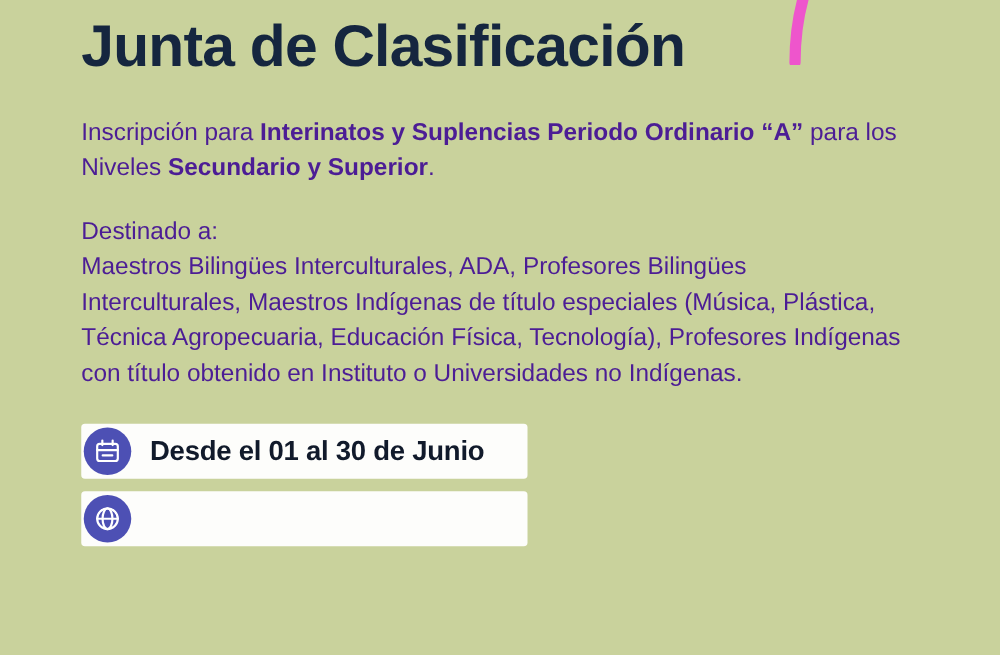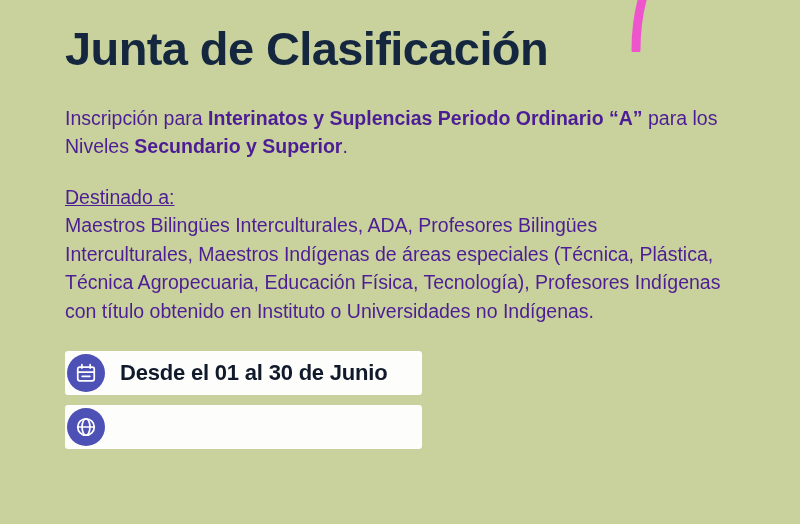--- a/index.html
+++ b/index.html
@@ -27,21 +27,21 @@
     top: -118px;
     right: -60px;
     width: 230px;
     height: 170px;
     pointer-events: none;
   }
 
   #content {
     position: absolute;
     left: 65px;
-    top: 12px;
+    top: 0;
     width: 700px;
   }
 
   .title-block {
     padding-top: 13px;
   }
   .title-line-1 {
     font-size: 47px;
     font-weight: bold;
     color: #15263f;
@@ -66,21 +66,21 @@
     max-width: 660px;
   }
   .para-inscripcion {
     margin-top: 31px;
   }
   .para-inscripcion b { font-weight: bold; }
 
   .para-destinado {
     margin-top: 22px;
   }
-  .destinado-label { display: block; text-decoration: underline; }
+  .destinado-label { display: block; }
   .destinado-body  { display: block; }
 
   
   .pills {
     margin-top: 26px;
   }
   .pill {
     position: relative;
     display: flex;
     align-items: center;
@@ -133,21 +133,21 @@
     <div class="title-block">
       <div class="title-line-1">Junta de Clasificación</div>
     </div>
 
     <div class="para para-inscripcion">
       <span>Inscripción para </span><b>Interinatos y Suplencias Periodo Ordinario “A”</b><span> para los Niveles </span><b>Secundario y Superior</b><span>.</span>
     </div>
 
     <div class="para para-destinado">
       <span class="destinado-label">Destinado a:</span>
-      <span class="destinado-body">Maestros Bilingües Interculturales, ADA, Profesores Bilingües Interculturales, Maestros Indígenas de áreas especiales (Técnica, Plástica, Técnica Agropecuaria, Educación Física, Tecnología), Profesores Indígenas con título obtenido en Instituto o Universidades no Indígenas.</span>
+      <span class="destinado-body">Maestros Bilingües Interculturales, ADA, Profesores Bilingües Interculturales, Maestros Indígenas de título especiales (Música, Plástica, Técnica Agropecuaria, Educación Física, Tecnología), Profesores Indígenas con título obtenido en Instituto o Universidades no Indígenas.</span>
     </div>
 
     <div class="pills">
 
       <div class="pill">
         <span class="pill-icon">
           <svg width="22" height="22" viewBox="0 0 24 24" fill="none" stroke="#ffffff" stroke-width="1.9" stroke-linecap="round" stroke-linejoin="round">
             <rect x="3" y="5.5" width="18" height="15" rx="2.2"></rect>
             <line x1="3" y1="11" x2="21" y2="11"></line>
             <line x1="7.5" y1="2.8" x2="7.5" y2="6.6"></line>

